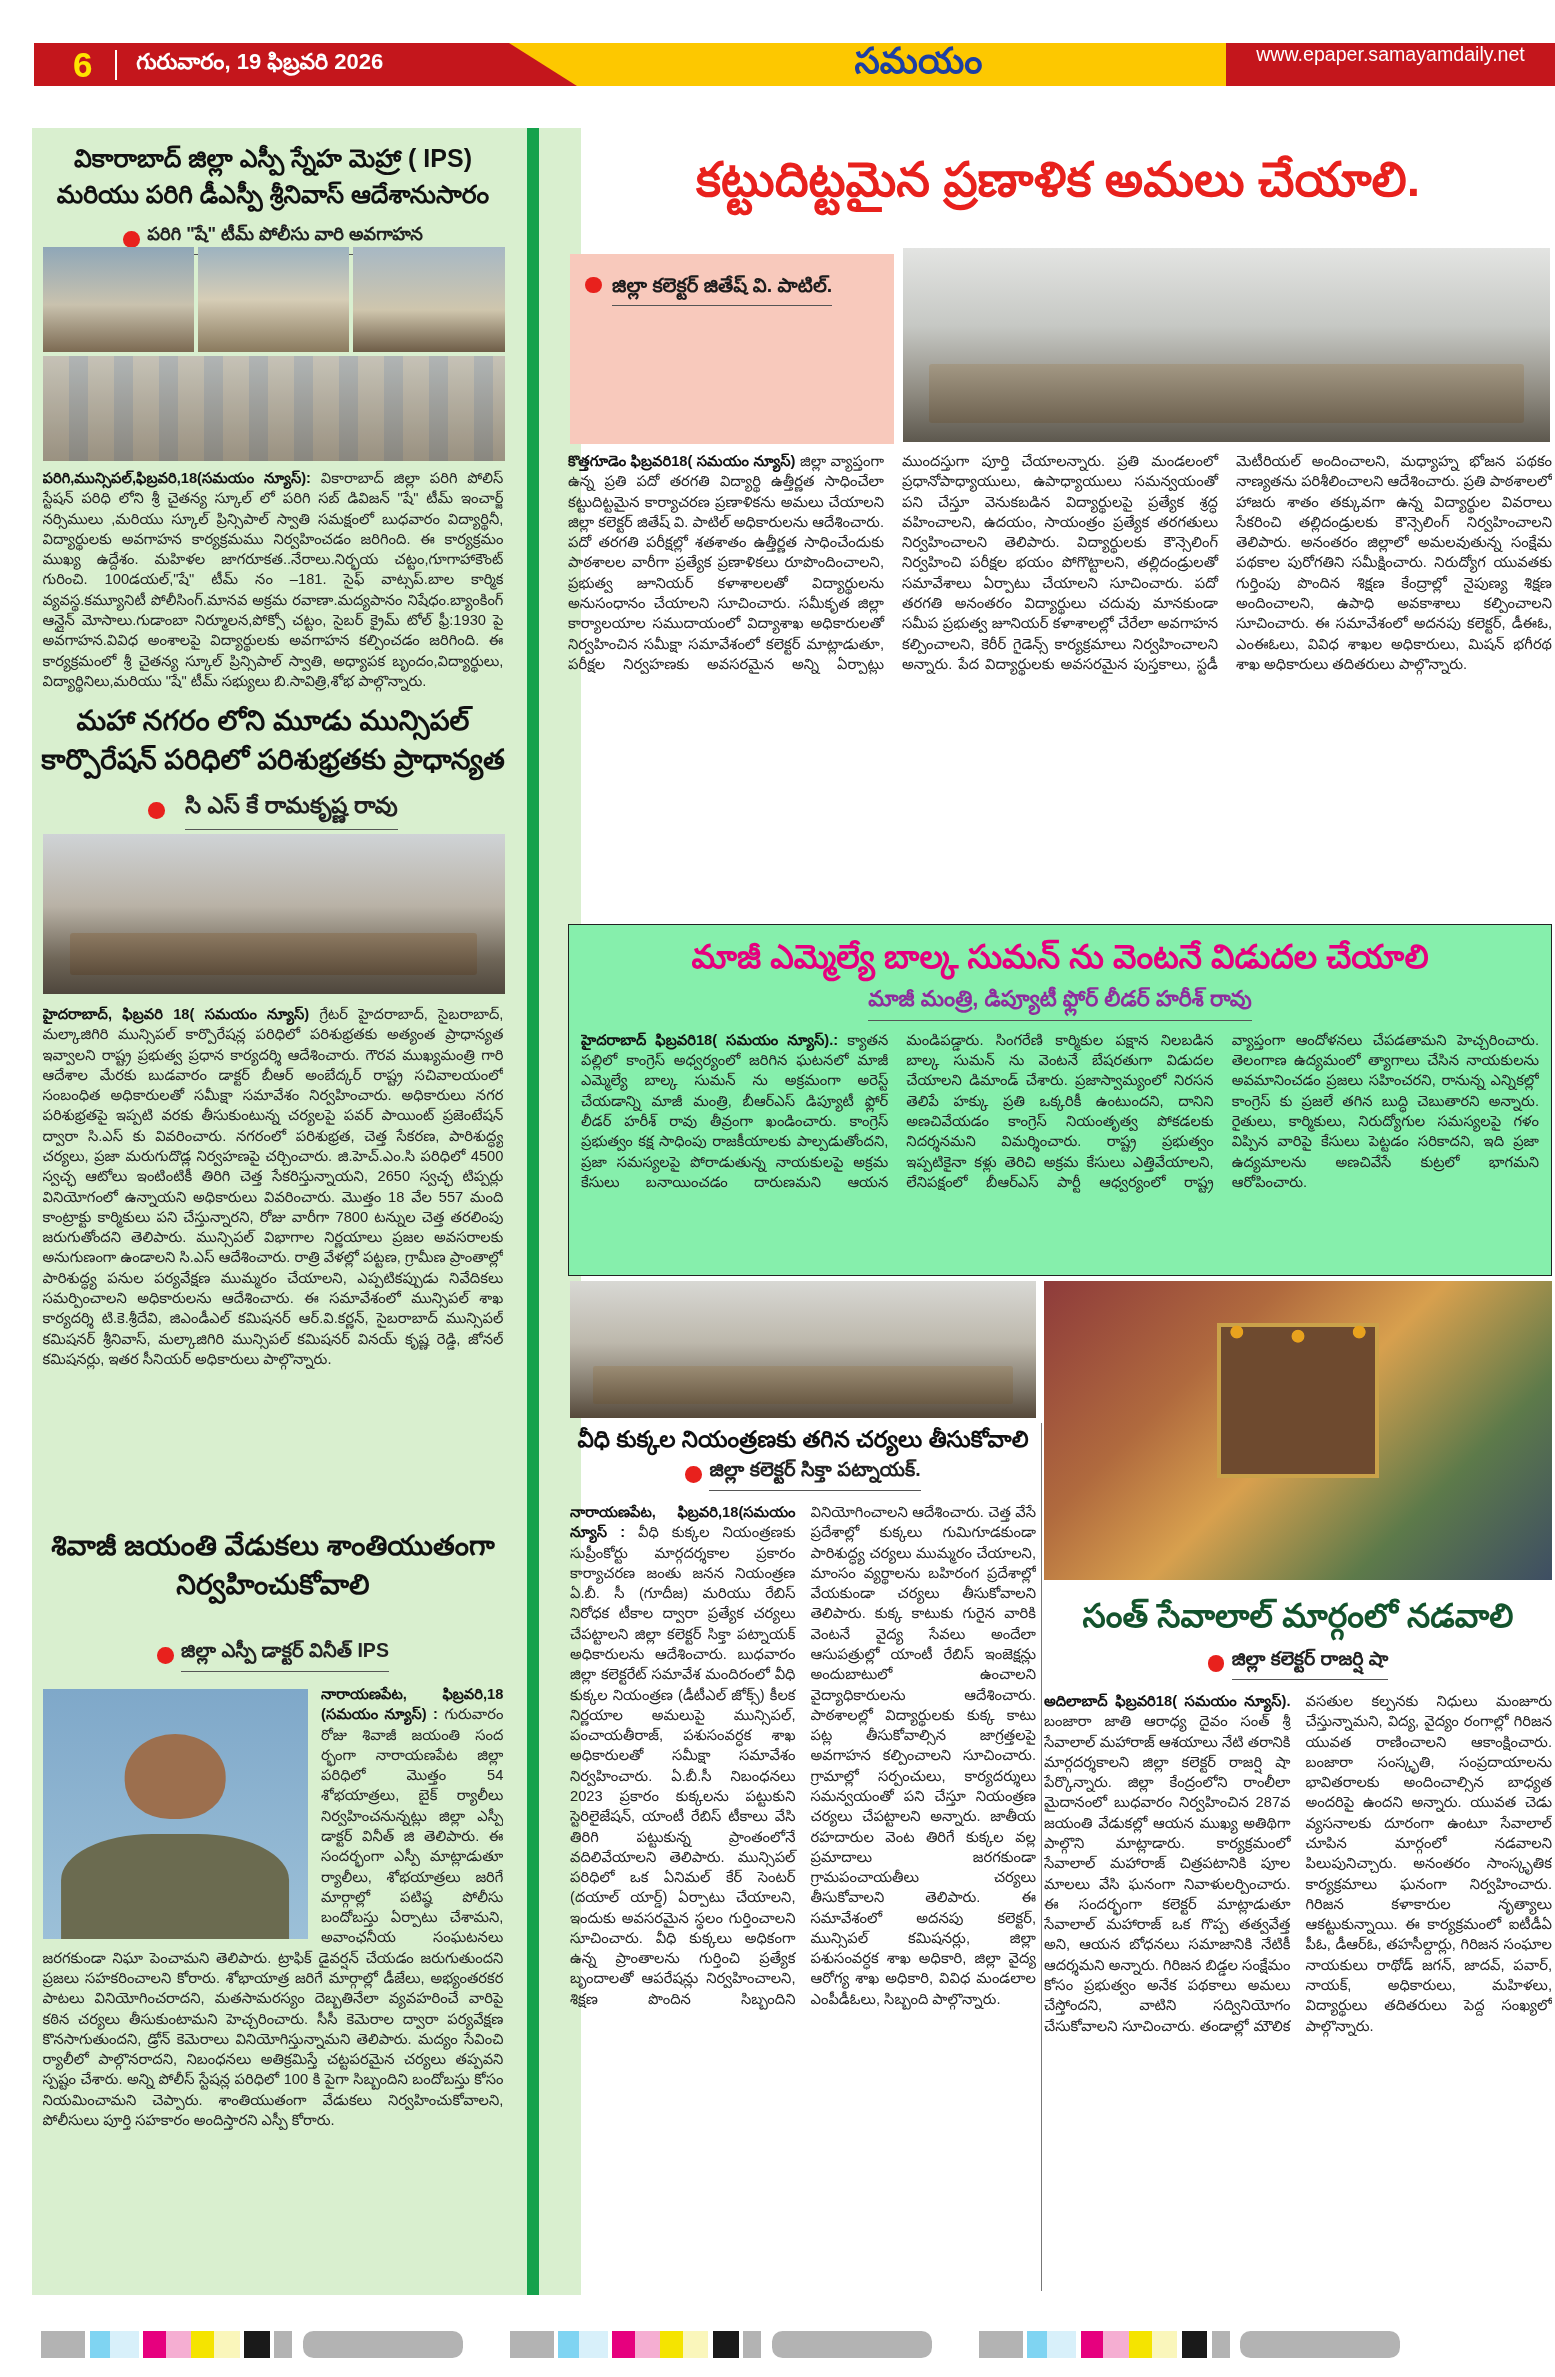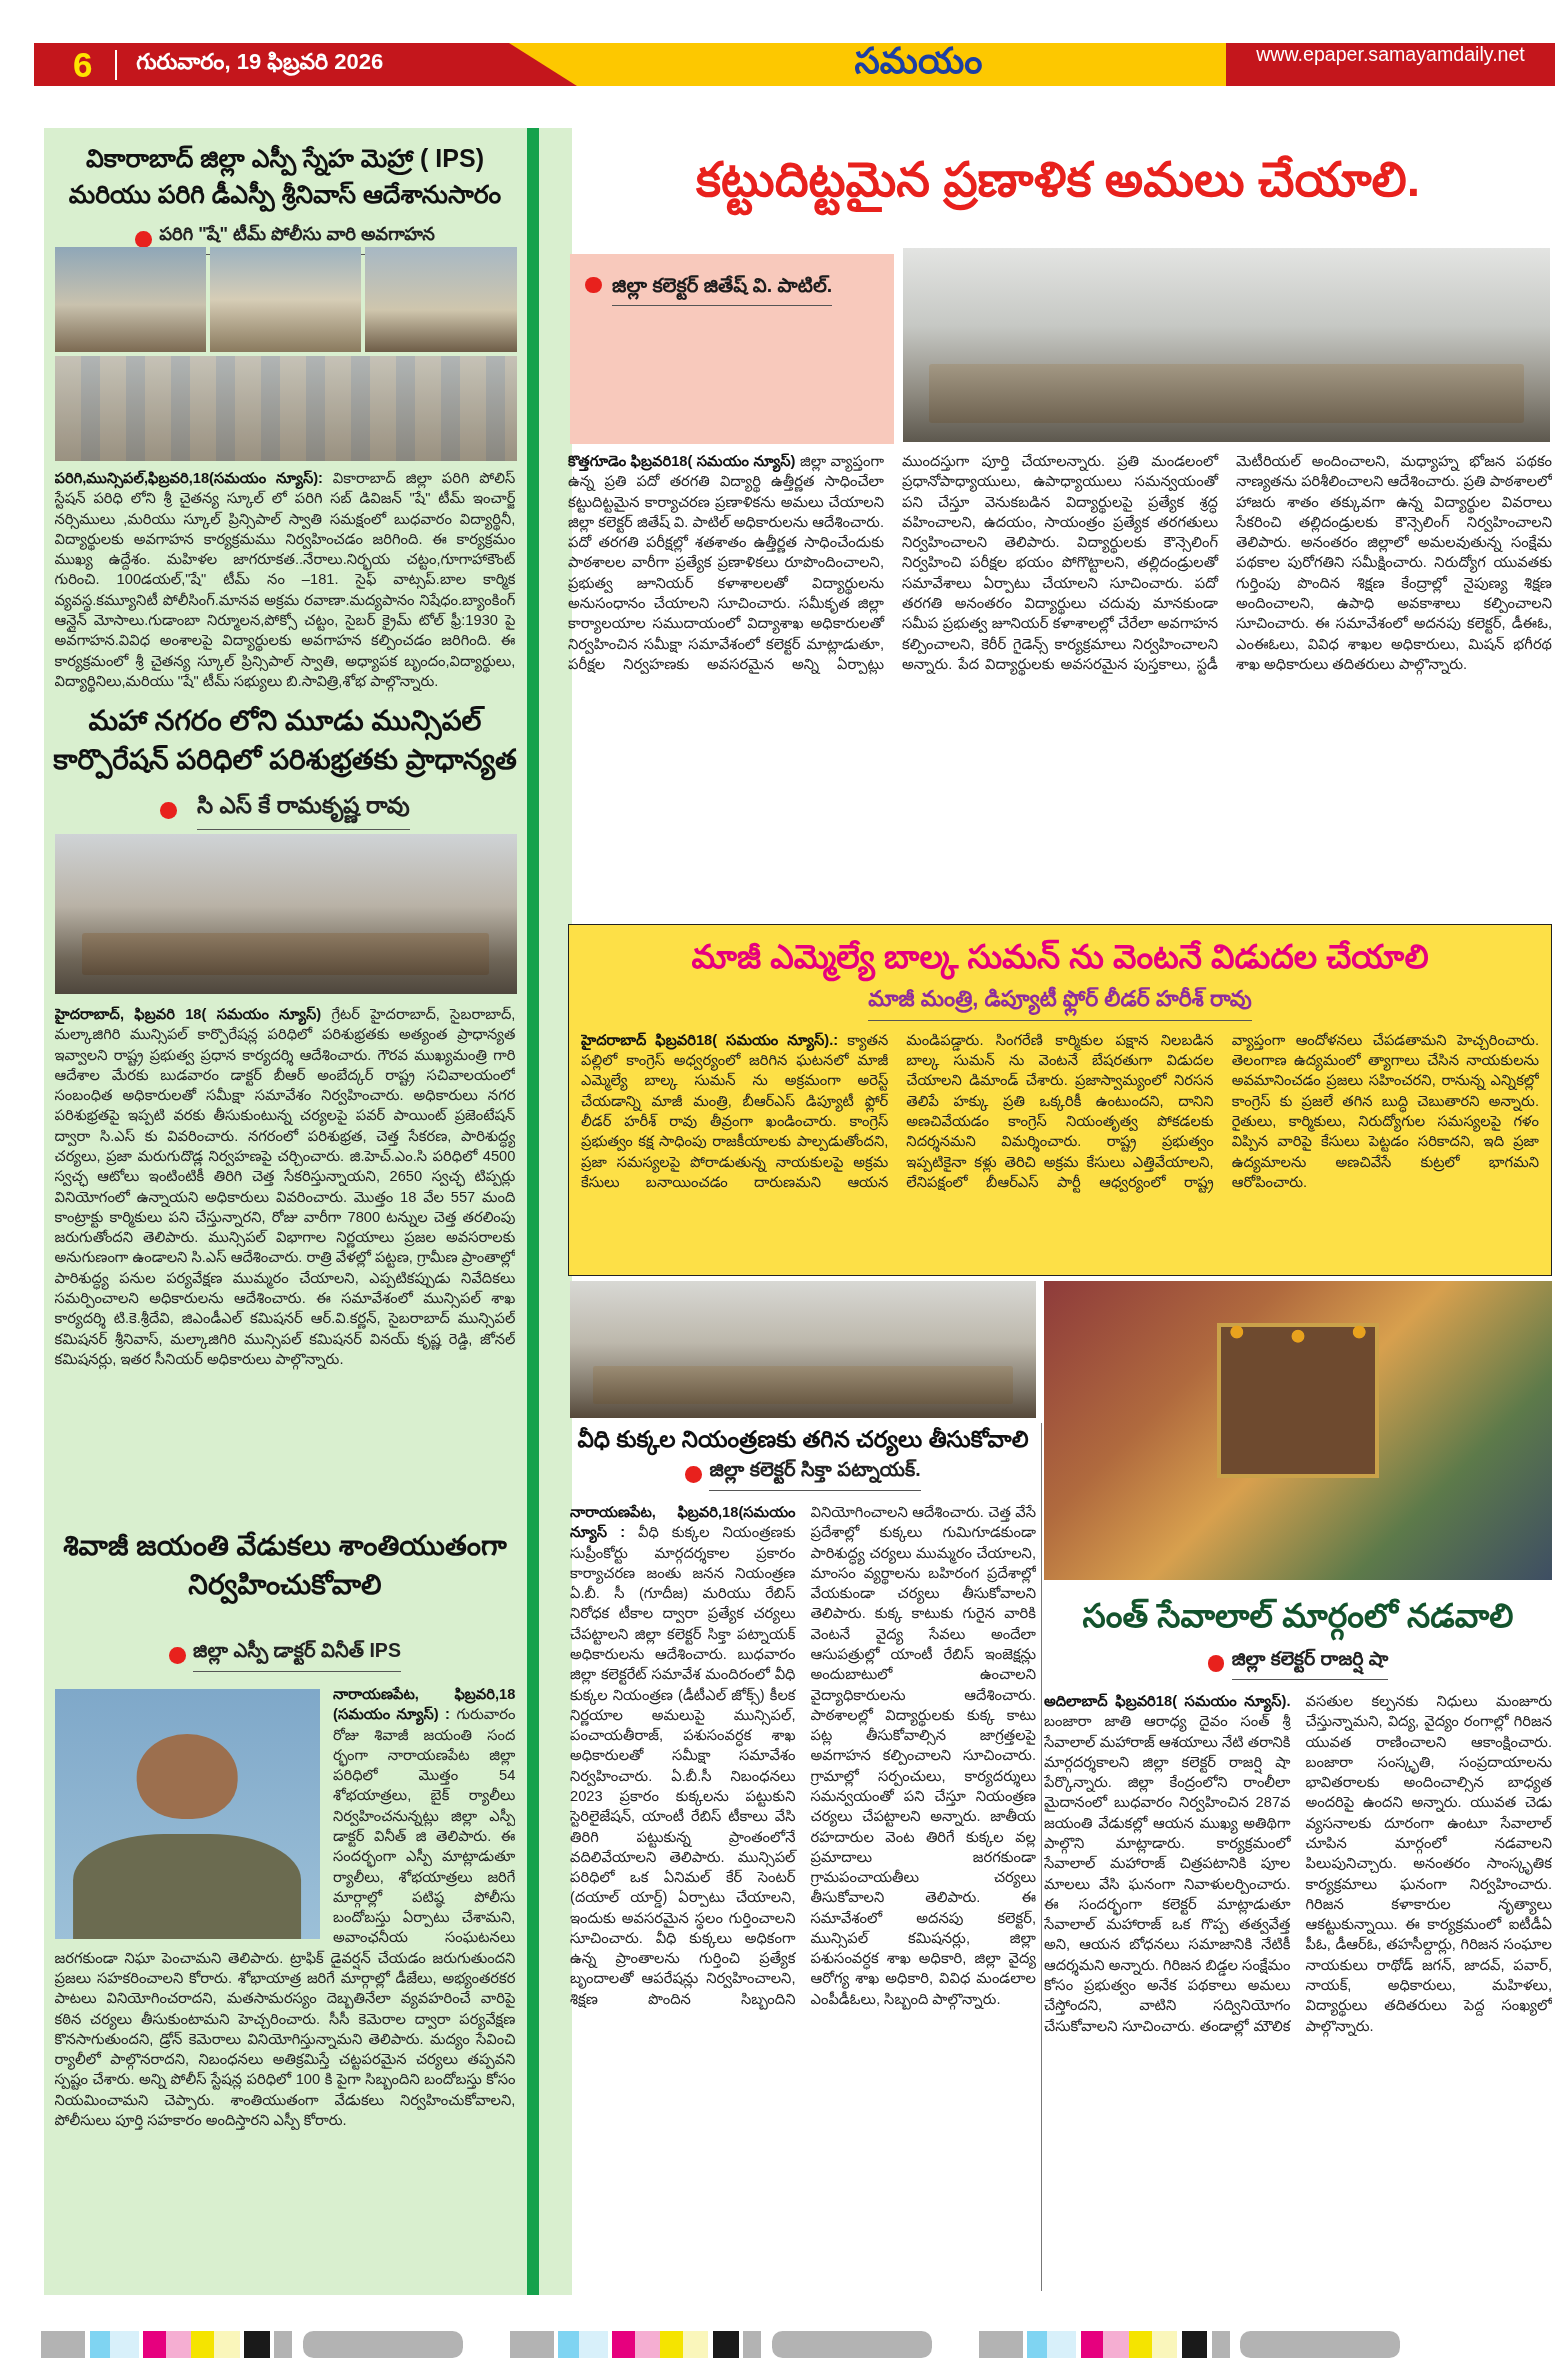--- a/index.html
+++ b/index.html
@@ -13,21 +13,21 @@
   .pageno{color:#ffe400;font-size:35px;font-weight:bold;margin-left:39px;line-height:1;}
   .h-div{width:1.5px;height:30px;background:#ffffff;margin:0 19.6px 0 22.6px;}
   .h-date{color:#ffffff;font-size:22px;font-weight:bold;}
   .masthead{position:absolute;left:543px;top:0;width:683px;height:43px;display:flex;
             align-items:center;justify-content:center;color:#1d3fa3;font-size:36px;font-weight:bold;}
   .h-right{position:absolute;right:0;top:0;width:329px;height:43px;background:#c4161c;
            display:flex;justify-content:center;}
   .h-url{color:#ffffff;font-size:19.6px;}
 
   
-  .left-col{position:absolute;left:44px;top:128px;width:528px;height:2167px;background:#d9efcf;}
+  .left-col{position:absolute;left:32px;top:128px;width:528px;height:2167px;background:#d9efcf;padding-left:21px;}
   .green-strip{position:absolute;left:527px;top:128px;width:12px;height:2167px;background:#15a24c;}
   .lc-inner{position:absolute;left:0;top:0;width:494px;height:2167px;}
 
   .hl-black{font-weight:bold;color:#111;text-align:center;line-height:1.45;}
   .byline{display:flex;align-items:center;justify-content:center;gap:7.5px;font-weight:bold;color:#222;}
   .byline .t{border-bottom:1.5px solid #555;padding-bottom:4.5px;}
   .dot{width:16.6px;height:16.6px;border-radius:50%;background:#e8211d;flex:0 0 auto;}
 
   .bodytext{font-size:14.7px;line-height:1.38;text-align:justify;color:#222;overflow:hidden;}
   .dl{font-weight:bold;color:#111;}
@@ -77,21 +77,21 @@
   .pb-item .t{border-bottom:0.8px solid #555;padding-bottom:6px;}
   .photo-main{position:absolute;left:903px;top:248px;width:647px;height:194px;
       background:linear-gradient(180deg,#e3e4e2 0%,#c6c8c4 40%,#8e8a80 75%,#5d584e 100%);}
   .photo-main::after{content:"";position:absolute;left:4%;bottom:10%;width:92%;height:30%;
       background:linear-gradient(180deg,#a39884,#6e6250);border-radius:3px;}
   .main-body{position:absolute;left:568px;top:451px;width:984px;height:463px;
       column-count:3;column-gap:18px;}
 
   
   .boxart{position:absolute;left:568px;top:924px;width:984px;height:352px;border:1.5px solid #222;
-      box-sizing:border-box;background:#fde047;padding:10.5px 12px;}
+      box-sizing:border-box;background:#86efac;padding:10.5px 12px;}
   .boxart .hl{color:#e6007e;font-size:33px;font-weight:bold;text-align:center;line-height:1.3;}
   .boxart .by{margin-top:7.5px;display:flex;justify-content:center;}
   .boxart .by .t{color:#8e2d9c;font-size:22px;font-weight:bold;border-bottom:1.5px solid #555;padding-bottom:3px;}
   .boxart .bd{margin-top:9px;height:235px;column-count:3;column-gap:18px;}
 
   
   .photo-dogs{position:absolute;left:570px;top:1281px;width:466px;height:137px;
       background:linear-gradient(180deg,#d8d8d4 0%,#bdb8ac 45%,#7d7466 80%,#55483a 100%);}
   .photo-dogs::after{content:"";position:absolute;left:5%;bottom:10%;width:90%;height:28%;
       background:linear-gradient(180deg,#9b8c74,#6a5a44);border-radius:2.3px;}

